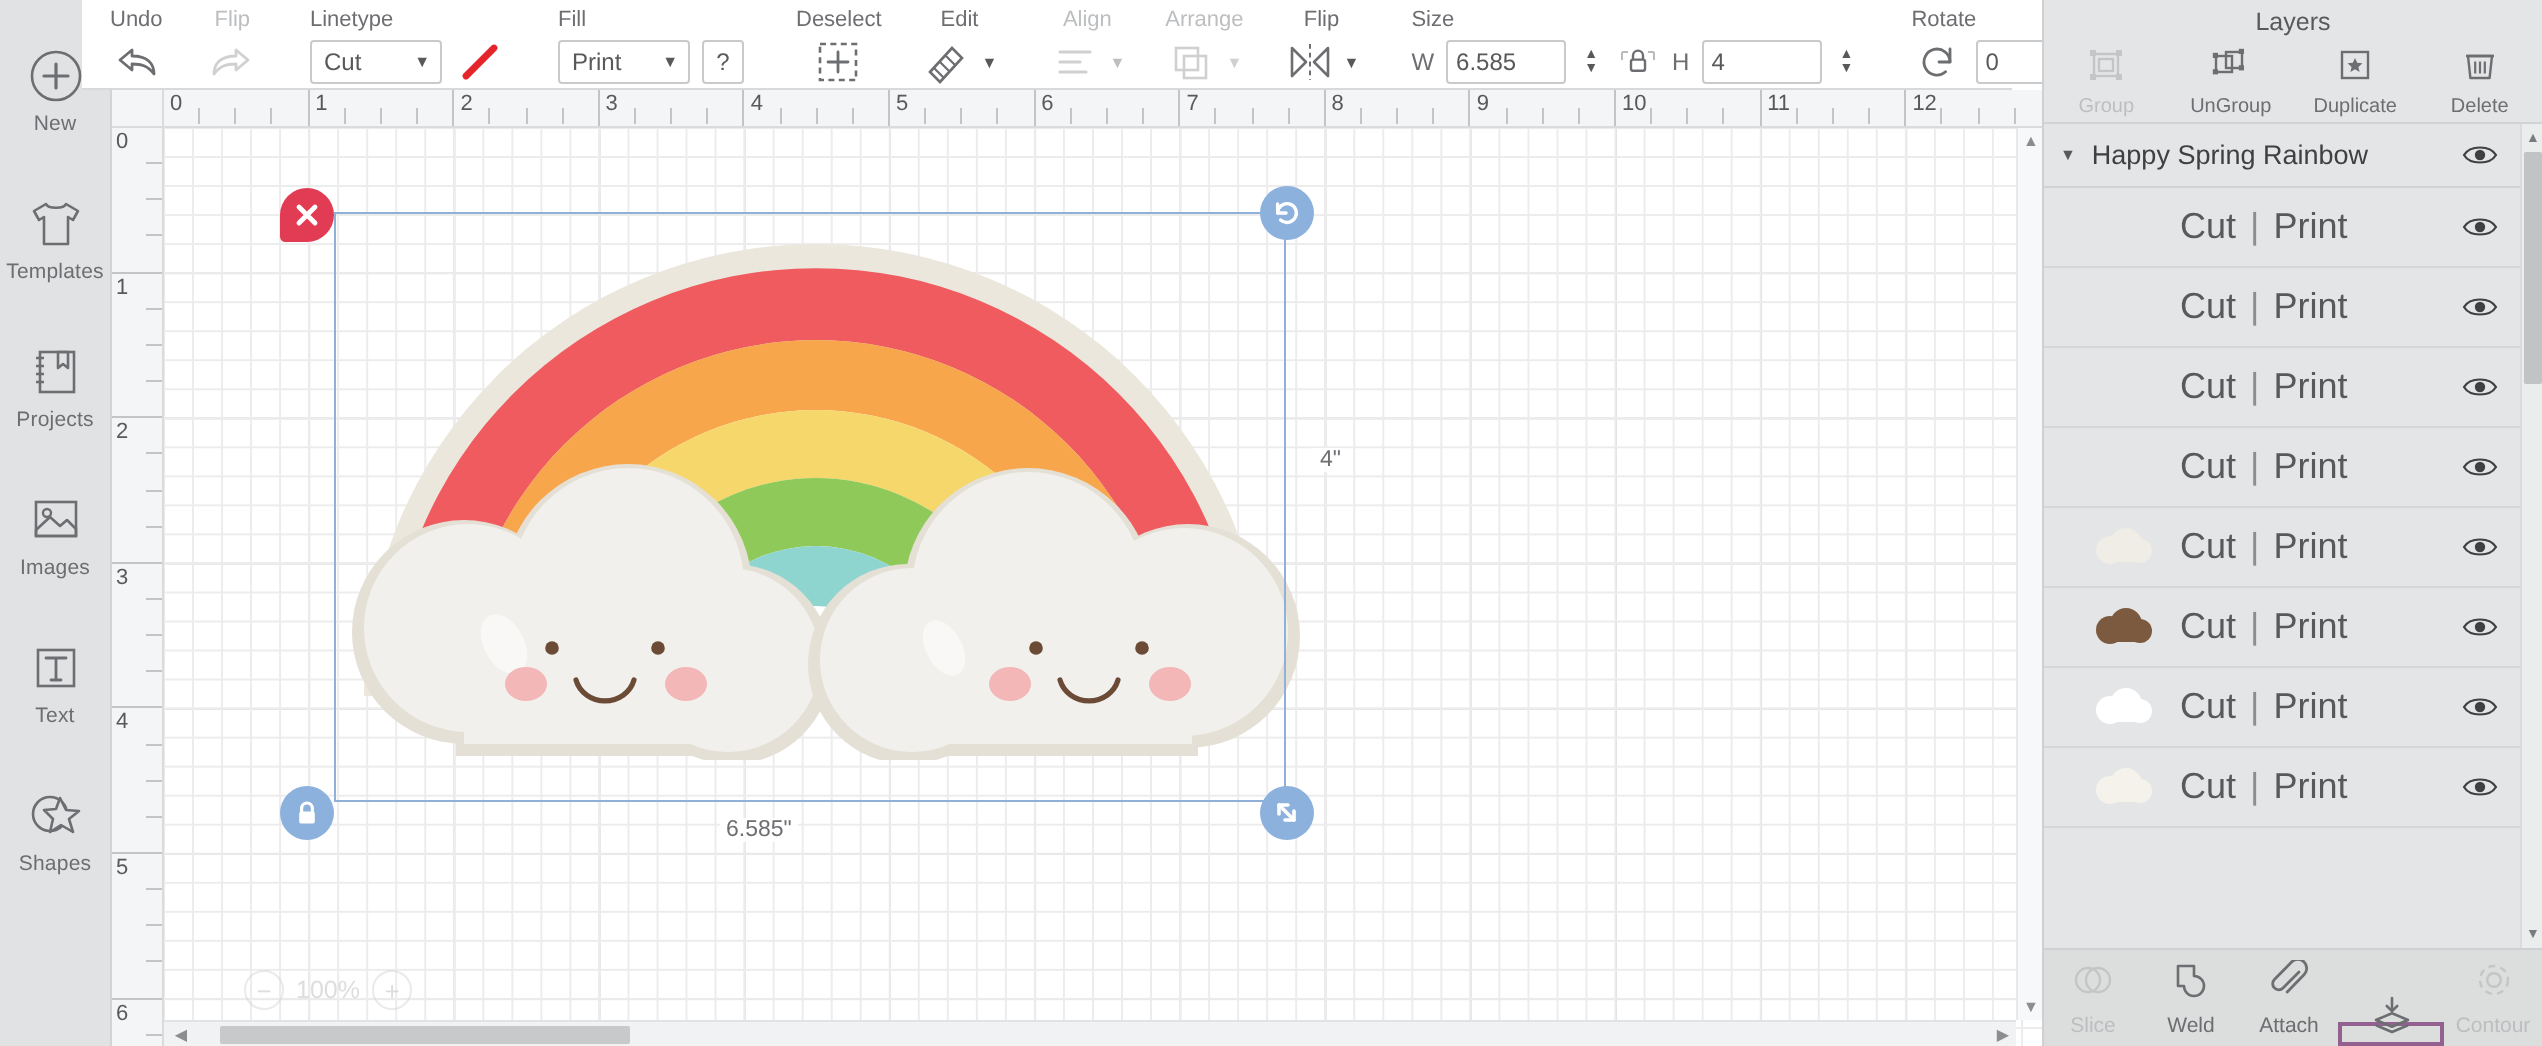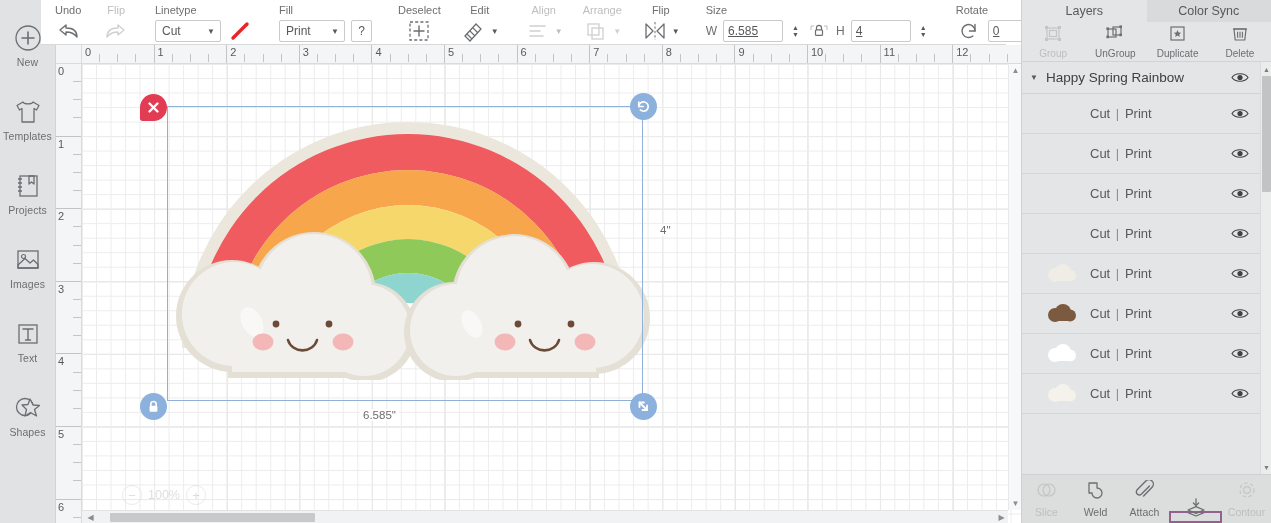--- a/index.html
+++ b/index.html
@@ -54,21 +54,20 @@
   .fill-sel { width: 66px; }
   .qbtn {
     width: 21px; height: 22px; border: 1px solid #c9cacb; background: #fff;
     border-radius: 2px; font-size: 12px; color: #58595b; cursor: pointer;
     display: flex; align-items: center; justify-content: center;
   }
   .numfield {
     height: 22px; width: 60px; border: 1px solid #c9cacb; background: #fff;
     border-radius: 2px; font-size: 12px; color: #58595b; padding: 0 4px;
     font-family: "Liberation Sans", sans-serif;
-    text-decoration: underline;
   }
   .numfield.w60 { width: 58px; }
   .spin { display: flex; flex-direction: column; justify-content: center; align-items: center; width: 13px; cursor: pointer; }
   .spin div { font-size: 7px; line-height: 7px; color: #58595b; }
   .unitlbl { font-size: 12px; color: #6d6e71; }
   .lockwrap { display: flex; flex-direction: column; align-items: center; justify-content: flex-start; }
 
   
   #canvasarea {
     position: absolute; left: 56px; top: 45px; width: 965px; height: 478px;
@@ -180,21 +179,21 @@
     border-bottom: 1px solid #d2d3d4; cursor: pointer;
   }
   .grouphead .gtri { font-size: 8px; color: #58595b; margin-right: 8px; }
   .grouphead .gname { flex: 1; font-size: 13.5px; color: #404041; }
   .layerrow {
     display: flex; align-items: center; height: 40px; padding: 0 10px 0 26px;
     border-bottom: 1px solid #d5d6d7; cursor: pointer;
   }
   .swatch { width: 28px; height: 22px; margin-right: 14px; flex-shrink: 0; position: relative; }
   .sw-circle { width: 22px; height: 22px; border-radius: 50%; }
-  .layerlbl { font-size: 13px; color: #58595b; flex: 1; }
+  .layerlbl { font-size: 18px; color: #58595b; flex: 1; }
   .layerlbl .sep { color: #8c8d8e; margin: 0 2px; }
   .eye { width: 20px; display: flex; align-items: center; justify-content: center; cursor: pointer; }
   #layerbar { position: absolute; right: 0; top: 0; bottom: 0; width: 11px; background: #ebecec; border-left: 1px solid #dadbdc; }
   #layerthumb { position: absolute; left: 1px; top: 14px; width: 9px; height: 116px; background: #c2c3c4; border-radius: 1px; cursor: pointer; }
   .lbarrow { position: absolute; left: 0; width: 11px; height: 14px; display: flex; align-items: center; justify-content: center; font-size: 7px; color: #7b7c7d; cursor: pointer; }
 
   #canvasrow {
     height: 56px; display: flex; align-items: center; padding: 0 10px;
     background: #e4e5e6; border-top: 1px solid #cfd0d1;
   }
@@ -714,21 +713,20 @@
       <div class="harrow" style="left:2px;">◀</div>
       <div id="hthumb"></div>
       <div class="harrow" style="right:0px;">▶</div>
     </div>
   </div>
 
   <div id="rightpanel">
 
     <div id="paneltabs">
       <div class="ptab active">Layers</div>
-      <div class="ptab">Color Sync</div>
     </div>
 
     <div id="panelactions">
       <div class="pact dis">
         <span>
           <svg width="20" height="18" viewBox="0 0 20 18">
               <rect x="4" y="3" width="12" height="11" fill="none" stroke="#c4c5c6" stroke-width="1.2"></rect>
               <rect x="6.5" y="5.5" width="7" height="6" fill="none" stroke="#c4c5c6" stroke-width="1.2"></rect>
               <rect x="2" y="1" width="3" height="3" fill="#c4c5c6"></rect>
               <rect x="15" y="1" width="3" height="3" fill="#c4c5c6"></rect>

